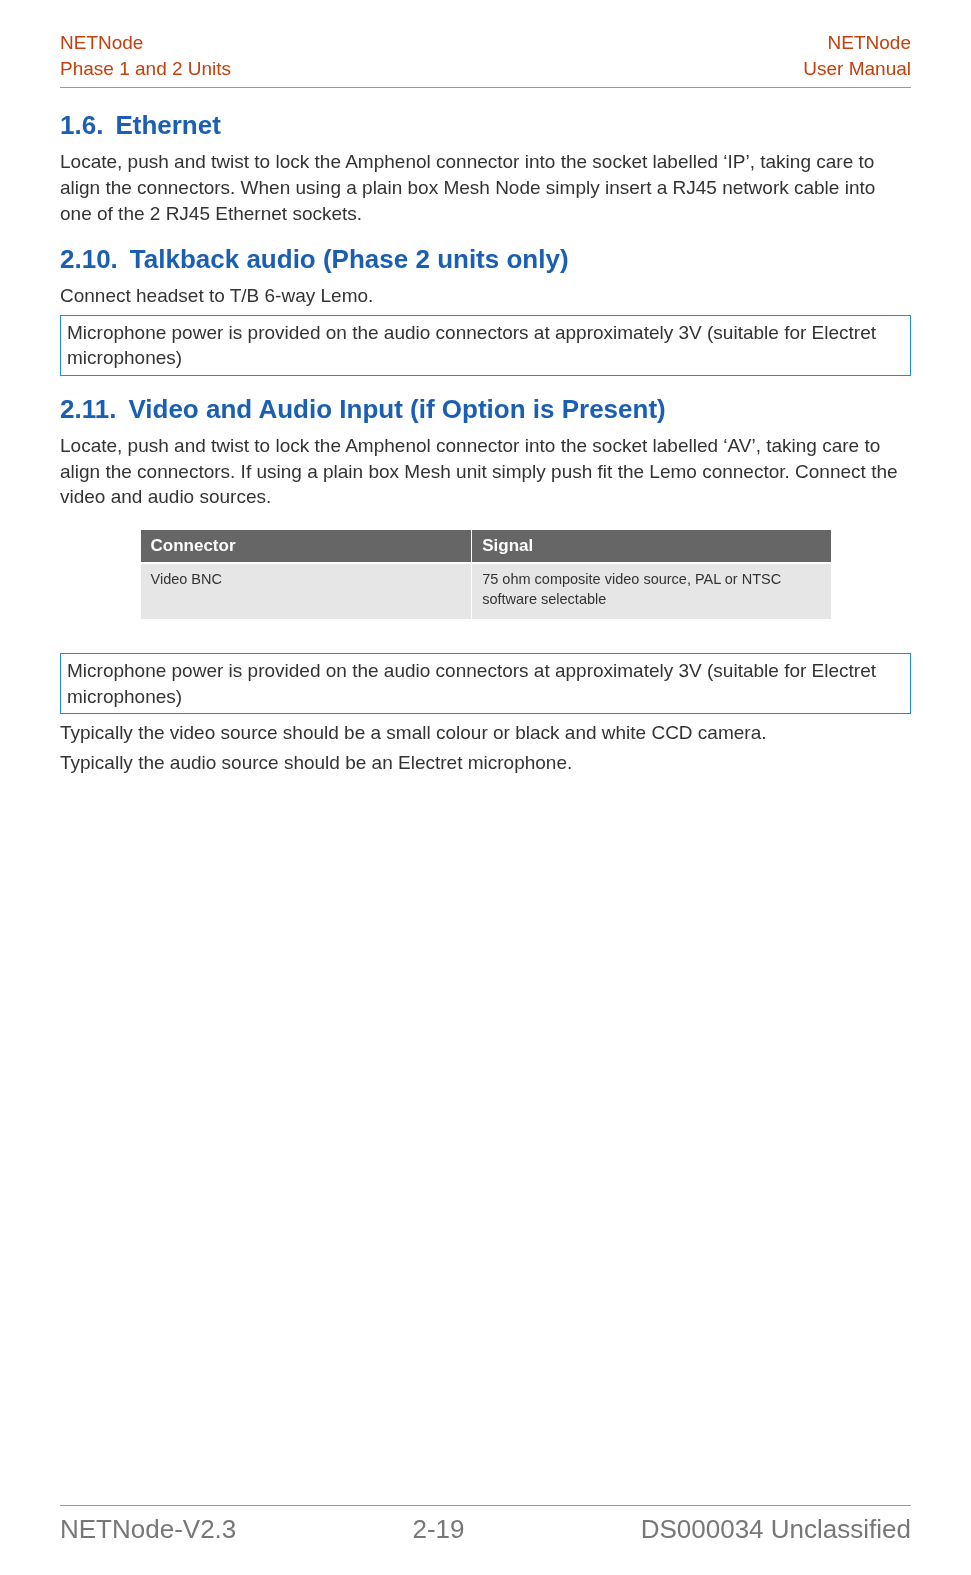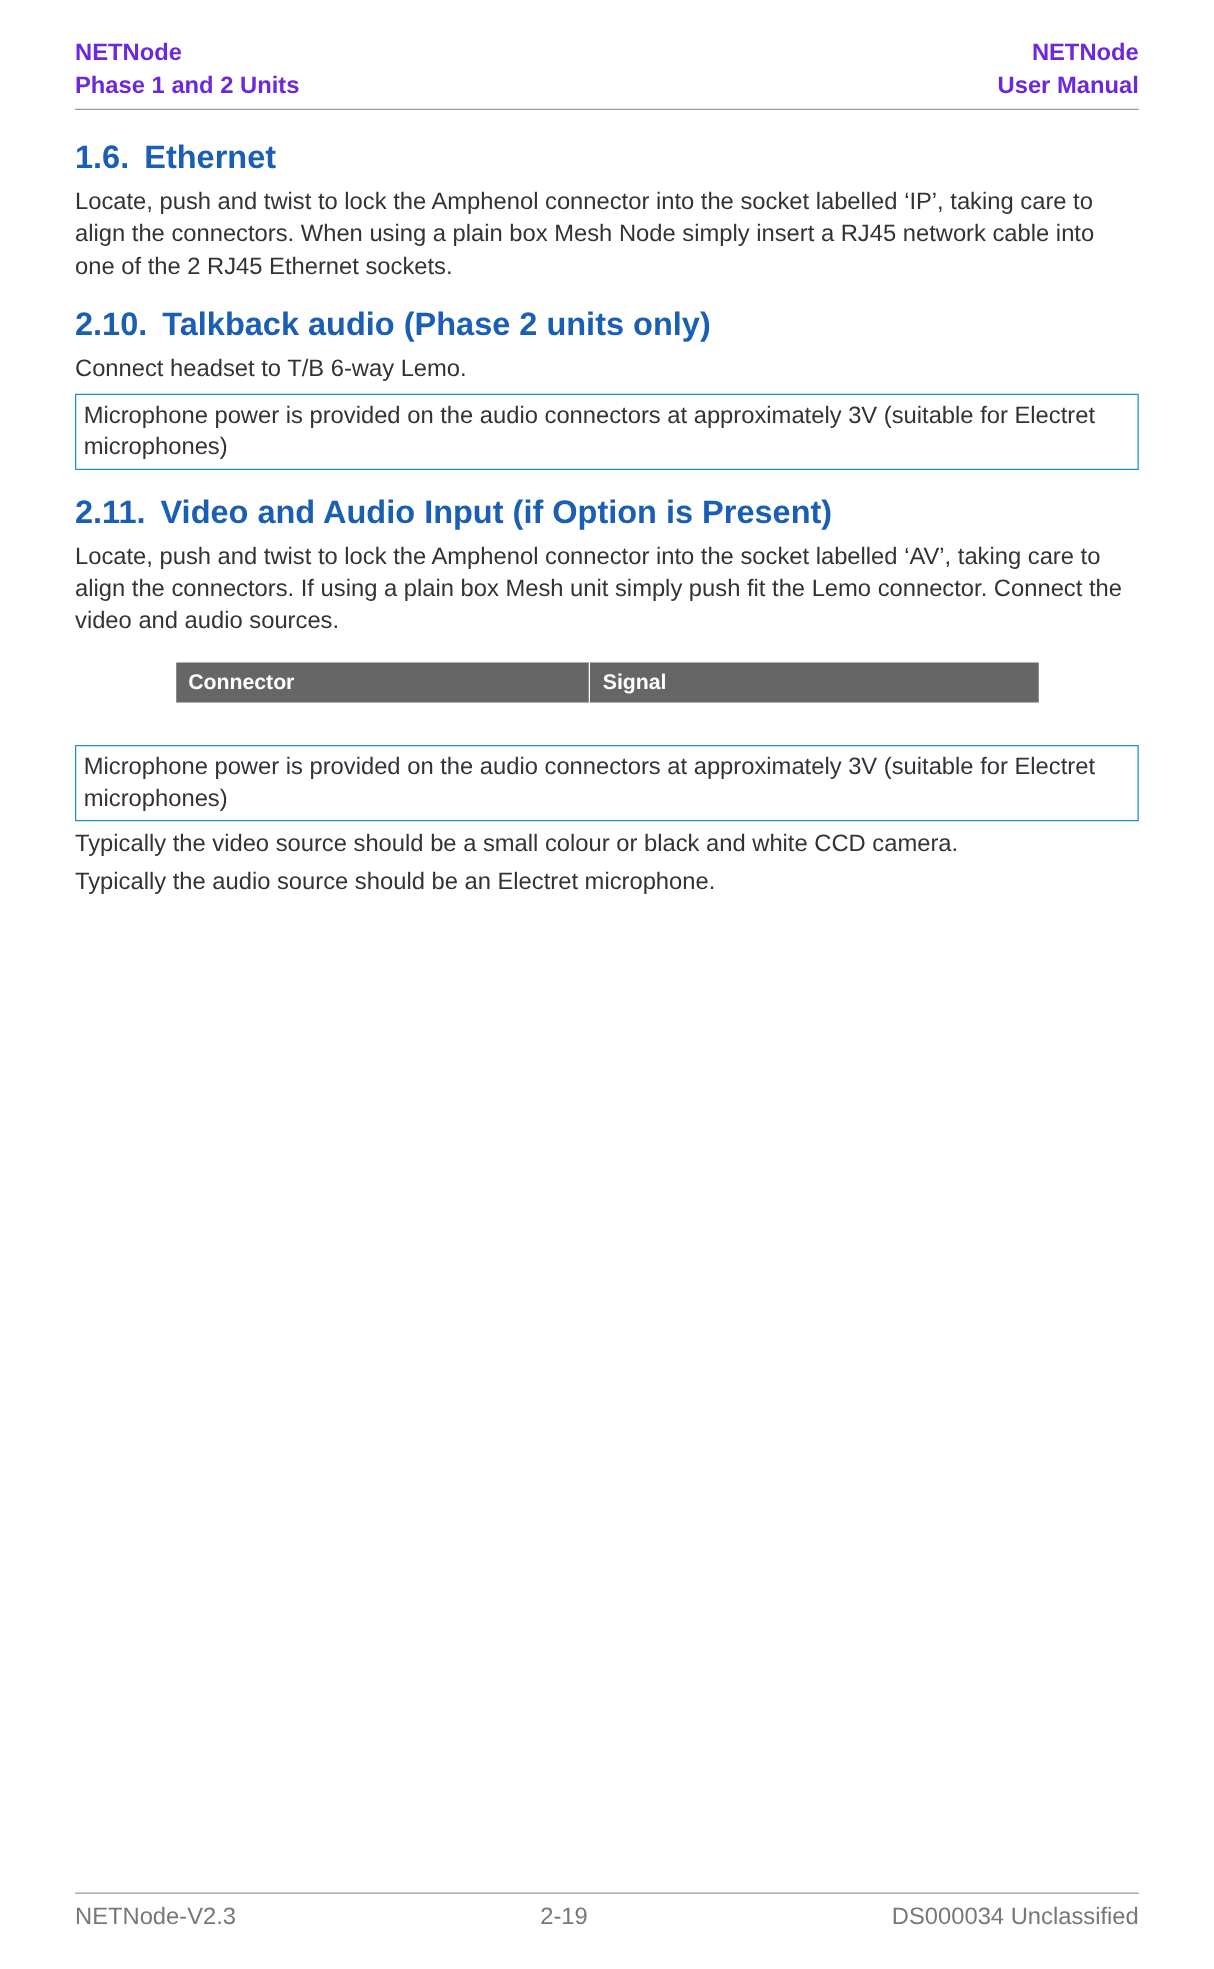--- a/index.html
+++ b/index.html
@@ -18,23 +18,22 @@
     }
     .header {
       display: flex;
       justify-content: space-between;
       border-bottom: 1px solid #999;
       padding-bottom: 6px;
       margin-bottom: 22px;
     }
     .header-left, .header-right {
       font-size: 19px;
-      color: #6d28d9;
+      color: #c2410c;
       line-height: 1.35;
-      font-weight: bold;
     }
     .header-right {
       text-align: right;
     }
     .section-heading {
       color: #1a5fb4;
       font-size: 26px;
       font-weight: bold;
       margin-bottom: 8px;
       margin-top: 18px;
@@ -100,21 +99,21 @@
     }
     .footer {
       position: absolute;
       bottom: 30px;
       left: 60px;
       right: 60px;
       border-top: 1px solid #999;
       padding-top: 8px;
       display: flex;
       justify-content: space-between;
-      font-size: 19px;
+      font-size: 26px;
       color: #777;
     }
   </style>
 </head>
 <body>
 
 <div class="header">
   <div class="header-left">
     <div>NETNode</div>
     <div>Phase 1 and 2 Units</div>
@@ -145,20 +144,26 @@
 
 <div class="table-container">
   <table>
     <thead>
       <tr>
         <th class="col1">Connector</th>
         <th>Signal</th>
       </tr>
     </thead>
     <tbody>
+      <tr>
+        <td>Video BNC</td>
+        <td>
+          <p>75 ohm composite video source, PAL or NTSC software selectable</p>
+        </td>
+      </tr>
     </tbody>
   </table>
 </div>
 
 <div class="note-box">
   <p class="body-text">Microphone power is provided on the audio connectors at approximately 3V (suitable for Electret microphones)</p>
 </div>
 
 <p class="body-text">Typically the video source should be a small colour or black and white CCD camera.</p>
 <p class="body-text">Typically the audio source should be an Electret microphone.</p>

